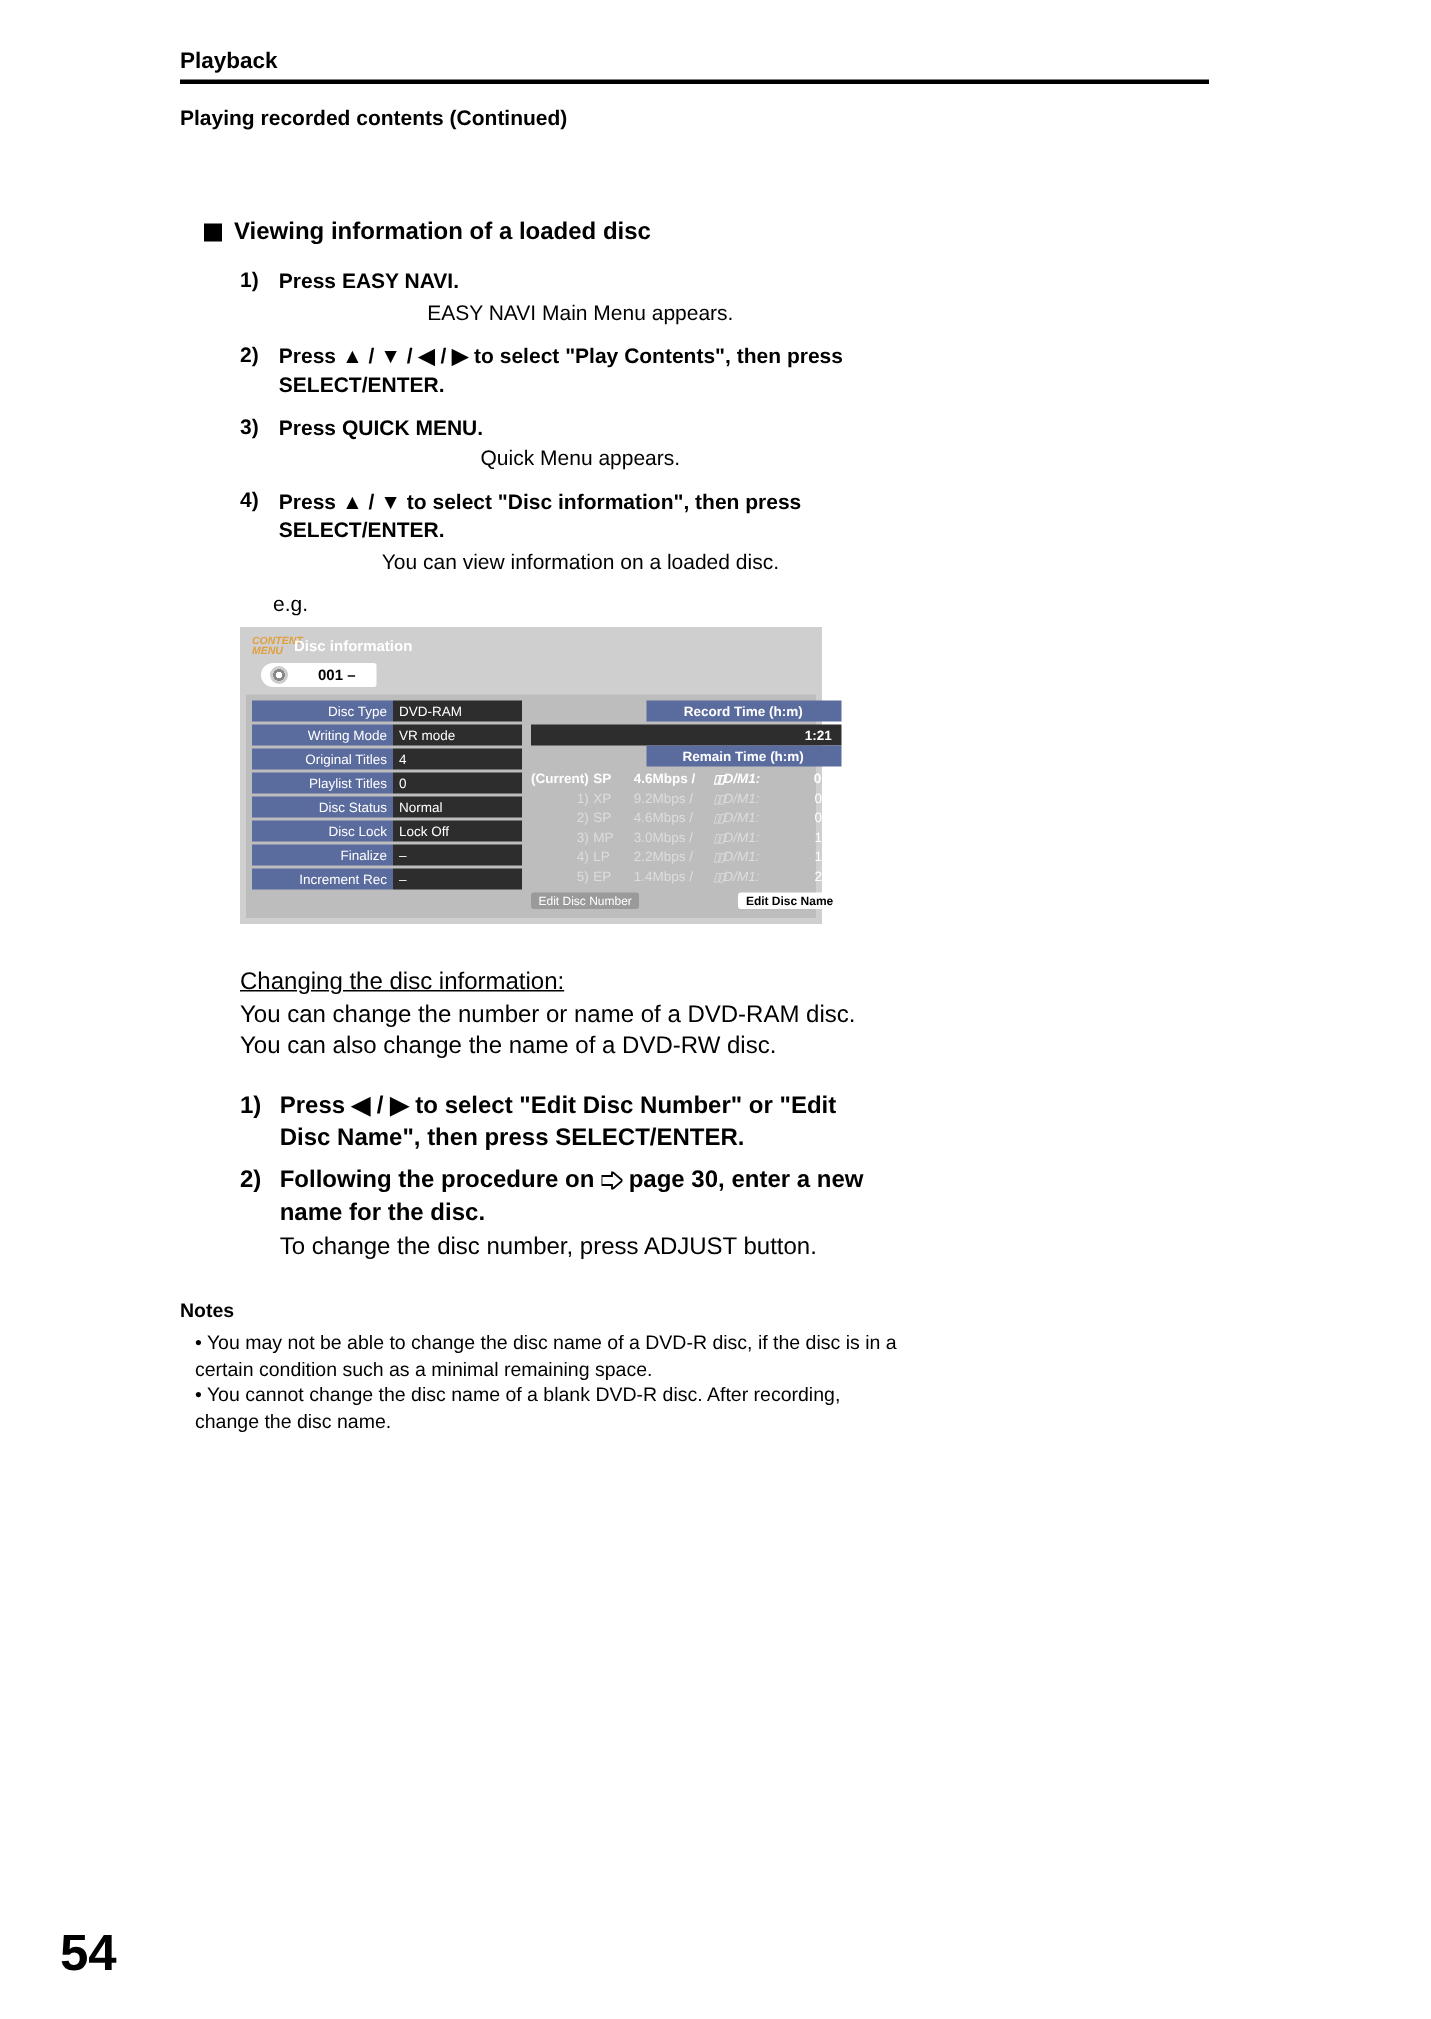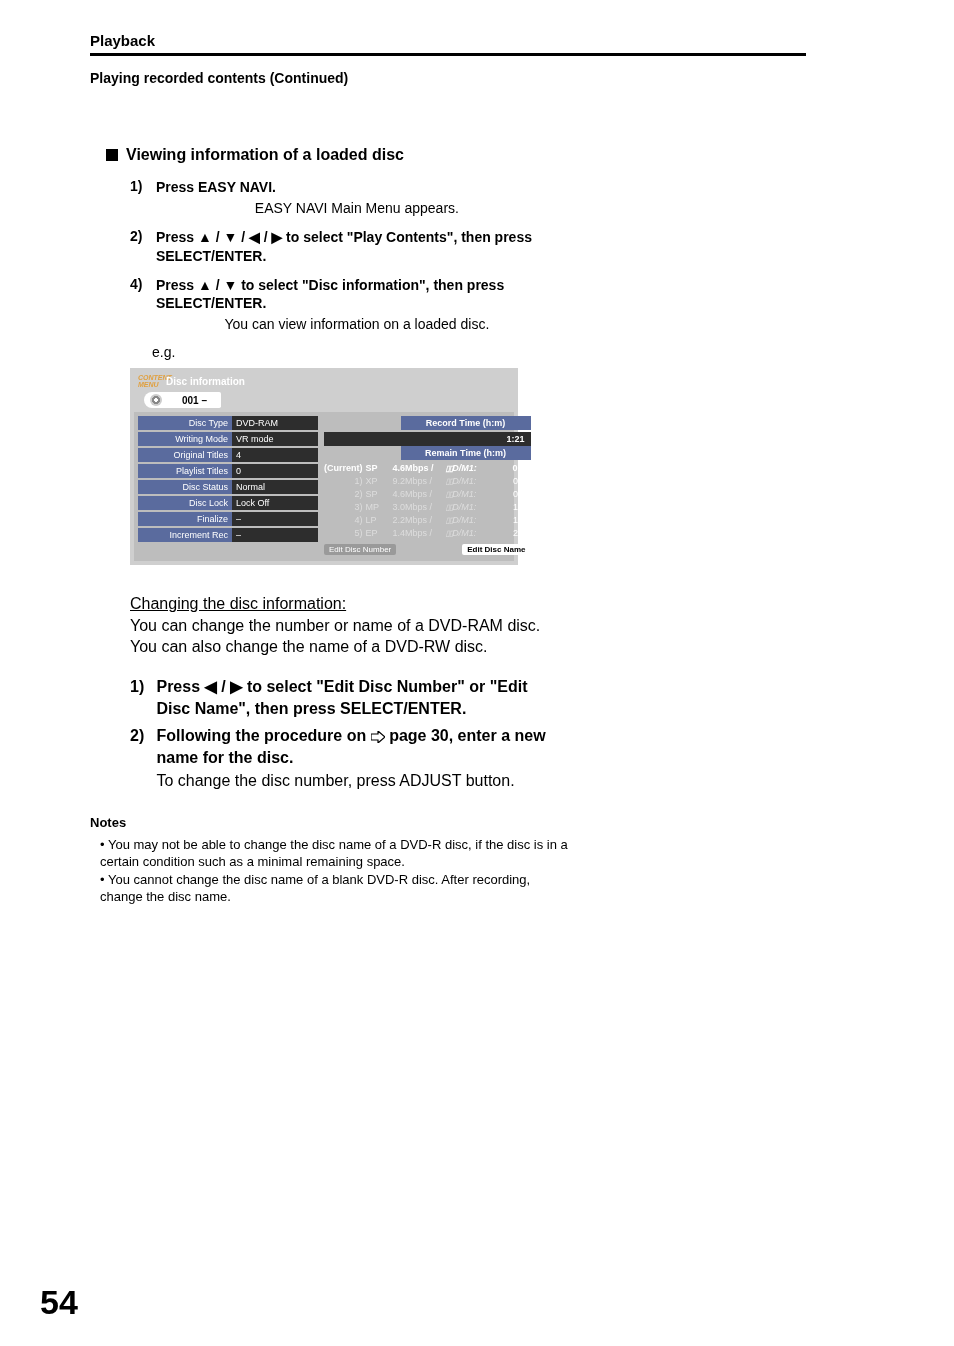--- a/index.html
+++ b/index.html
@@ -5,21 +5,21 @@
   html, body {
     margin: 0;
     padding: 0;
     background: #ffffff;
     font-family: Arial, Helvetica, sans-serif;
     color: #000000;
     width: 954px;
   }
   .page {
     width: 876px;
-    padding: 32px 70px 40px 90px;
+    padding: 32px 70px 40px 120px;
     box-sizing: border-box;
     position: relative;
     min-height: 1346px;
   }
   .section-head {
     font-weight: bold;
     font-size: 15px;
     margin-bottom: 4px;
   }
   .hr-thick {
@@ -307,20 +307,27 @@
     </span>
   </div>
 
   <div class="step">
     <span class="num">2)</span>
     <span class="txt">
       <span class="bold">Press ▲ / ▼ / ◀ / ▶ to select "Play Contents", then press SELECT/ENTER.</span>
     </span>
   </div>
 
+  <div class="step">
+    <span class="num">3)</span>
+    <span class="txt">
+      <span class="bold">Press QUICK MENU.</span>
+      <span class="body">Quick Menu appears.</span>
+    </span>
+  </div>
 
   <div class="step">
     <span class="num">4)</span>
     <span class="txt">
       <span class="bold">Press ▲ / ▼ to select "Disc information", then press SELECT/ENTER.</span>
       <span class="body">You can view information on a loaded disc.</span>
     </span>
   </div>
 
   <div class="eg">e.g.</div>

